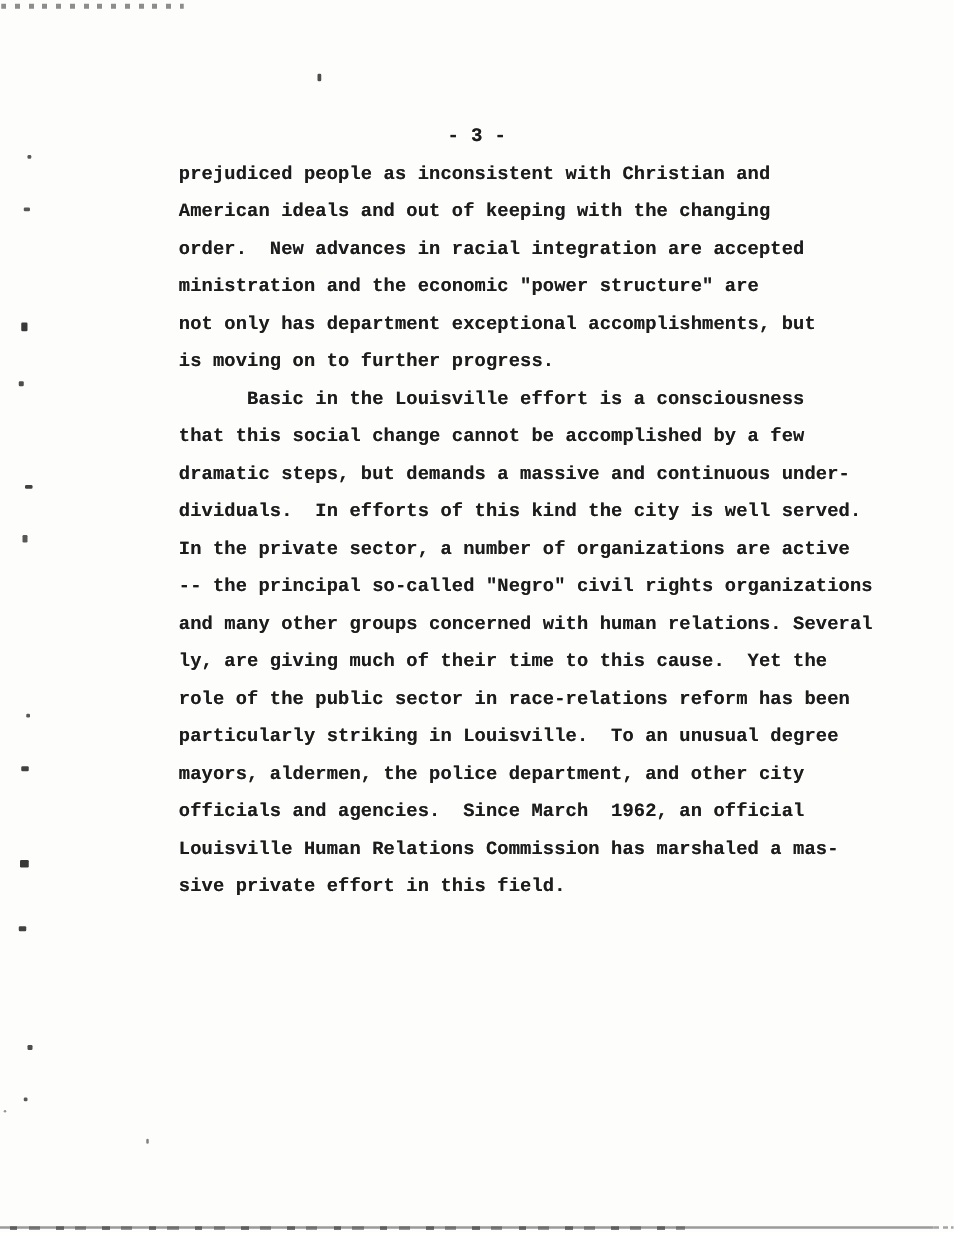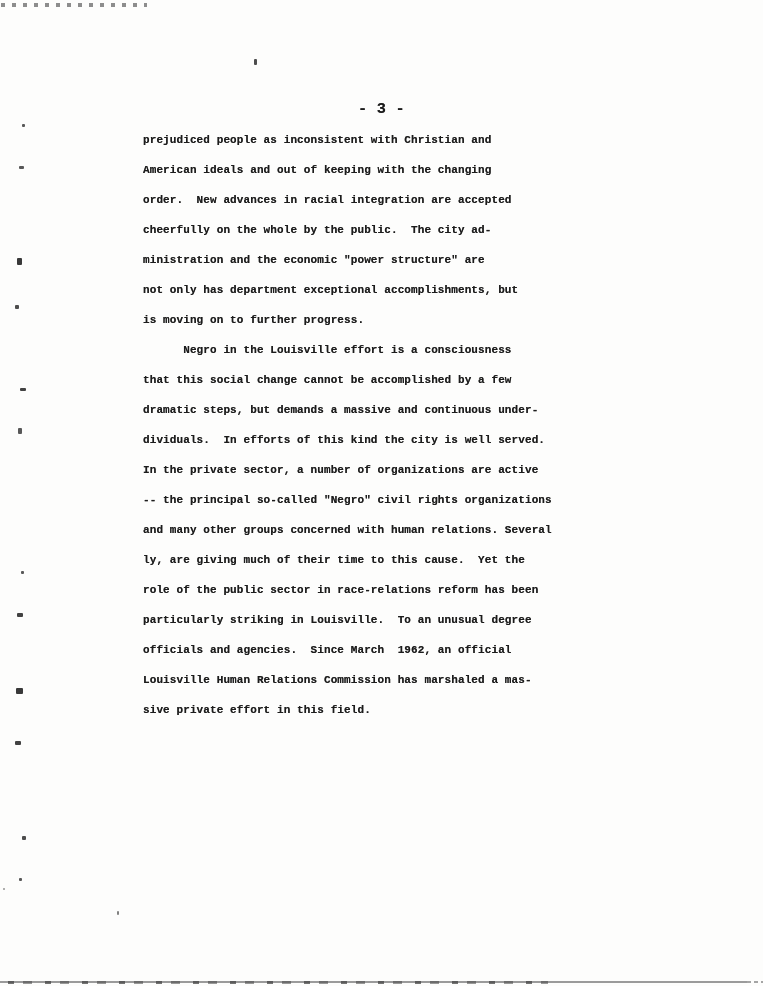--- a/index.html
+++ b/index.html
@@ -51,21 +51,21 @@
   
   .text-block {
     position: absolute;
     left: 143px;
     top: 125px;
     color: var(--ink);
   }
   .text-block .line {
     height: 30px;
     line-height: 30px;
-    font-size: 11px;
+    font-size: 15px;
     font-weight: bold;
     white-space: pre;
     letter-spacing: 0.1px;
     text-shadow: 0 0 0.5px rgba(20,20,20,0.65);
   }
   
   .specks { position: absolute; left: 0; top: 0; width: 763px; height: 986px; pointer-events: none; }
   .speck {
     position: absolute;
     background: var(--speck);
@@ -106,34 +106,34 @@
 </head>
 <body>
 
 <div class="page">
   <div class="top-dashes"></div>
   <div class="page-number">- 3 -</div>
   <div class="text-block">
       <div class="line">prejudiced people as inconsistent with Christian and</div>
       <div class="line">American ideals and out of keeping with the changing</div>
       <div class="line">order.  New advances in racial integration are accepted</div>
-      <div class="line">cheerfully on the whole by the public.  The city ad-</div>
       <div class="line">ministration and the economic "power structure" are</div>
       <div class="line">not only has department exceptional accomplishments, but</div>
       <div class="line">is moving on to further progress.</div>
-      <div class="line">      Negro in the Louisville effort is a consciousness</div>
+      <div class="line">      Basic in the Louisville effort is a consciousness</div>
       <div class="line">that this social change cannot be accomplished by a few</div>
       <div class="line">dramatic steps, but demands a massive and continuous under-</div>
       <div class="line">dividuals.  In efforts of this kind the city is well served.</div>
       <div class="line">In the private sector, a number of organizations are active</div>
       <div class="line">-- the principal so-called "Negro" civil rights organizations</div>
       <div class="line">and many other groups concerned with human relations. Several</div>
       <div class="line">ly, are giving much of their time to this cause.  Yet the</div>
       <div class="line">role of the public sector in race-relations reform has been</div>
       <div class="line">particularly striking in Louisville.  To an unusual degree</div>
+      <div class="line">mayors, aldermen, the police department, and other city</div>
       <div class="line">officials and agencies.  Since March  1962, an official</div>
       <div class="line">Louisville Human Relations Commission has marshaled a mas-</div>
       <div class="line">sive private effort in this field.</div>
     </div>
   <div class="specks">
       <div class="speck" style="left: 254px; top: 59px; width: 3px; height: 6px; opacity: 0.85;"></div>
       <div class="speck" style="left: 22px; top: 124px; width: 3px; height: 3px; opacity: 0.8;"></div>
       <div class="speck" style="left: 19px; top: 166px; width: 5px; height: 3px; opacity: 0.8;"></div>
       <div class="speck" style="left: 17px; top: 258px; width: 5px; height: 7px; opacity: 0.95;"></div>
       <div class="speck" style="left: 15px; top: 305px; width: 4px; height: 4px; opacity: 0.85;"></div>

